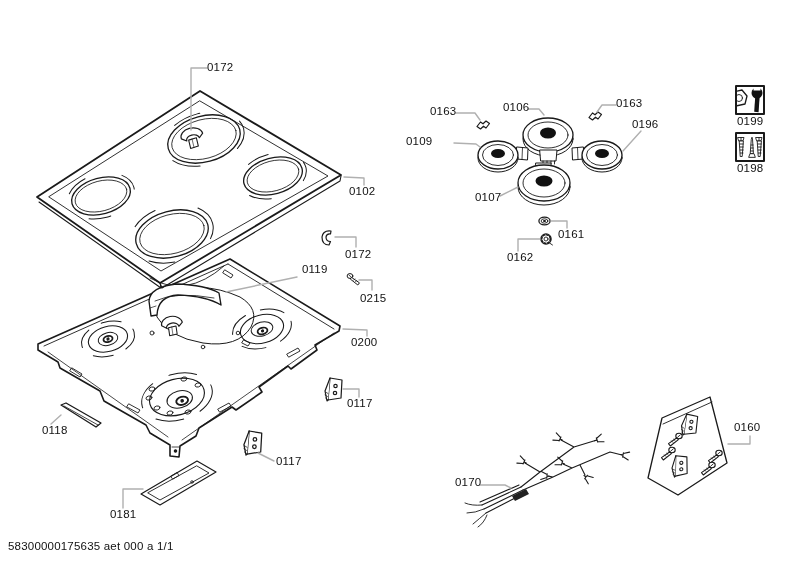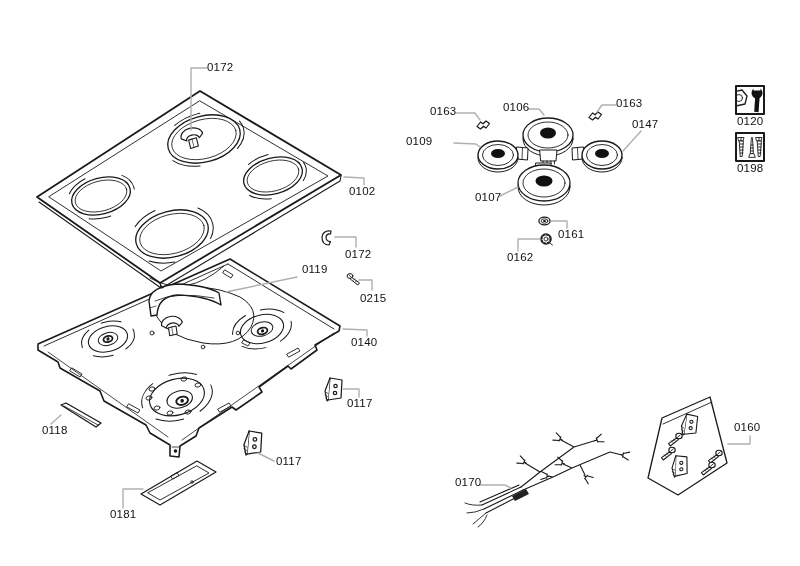--- a/index.html
+++ b/index.html
@@ -276,32 +276,33 @@
       <path d="M480,485 L505,485 L511,488"></path>
     </g>
   </g>
 </svg>
 
 <div class="part-label" style="left:207px;top:62px">0172</div>
 <div class="part-label" style="left:349px;top:186px">0102</div>
 <div class="part-label" style="left:345px;top:249px">0172</div>
 <div class="part-label" style="left:360px;top:293px">0215</div>
 <div class="part-label" style="left:302px;top:264px">0119</div>
-<div class="part-label" style="left:351px;top:337px">0140</div>
+<div class="part-label" style="left:351px;top:337px">0200</div>
 <div class="part-label" style="left:347px;top:398px">0117</div>
 <div class="part-label" style="left:276px;top:456px">0117</div>
 <div class="part-label" style="left:42px;top:425px">0118</div>
 <div class="part-label" style="left:110px;top:509px">0181</div>
 <div class="part-label" style="left:430px;top:106px">0163</div>
 <div class="part-label" style="left:503px;top:102px">0106</div>
 <div class="part-label" style="left:616px;top:98px">0163</div>
-<div class="part-label" style="left:632px;top:119px">0147</div>
+<div class="part-label" style="left:632px;top:119px">0196</div>
 <div class="part-label" style="left:406px;top:136px">0109</div>
 <div class="part-label" style="left:475px;top:192px">0107</div>
 <div class="part-label" style="left:558px;top:229px">0161</div>
 <div class="part-label" style="left:507px;top:252px">0162</div>
-<div class="part-label" style="left:737px;top:116px">0120</div>
+<div class="part-label" style="left:737px;top:116px">0199</div>
 <div class="part-label" style="left:737px;top:163px">0198</div>
 <div class="part-label" style="left:734px;top:422px">0160</div>
 <div class="part-label" style="left:455px;top:477px">0170</div>
 
+<div class="footer-code" style="left:8px;top:540px">58300000175635 aet 000 a 1/1</div>
 
 </div>
 
 </body></html>

